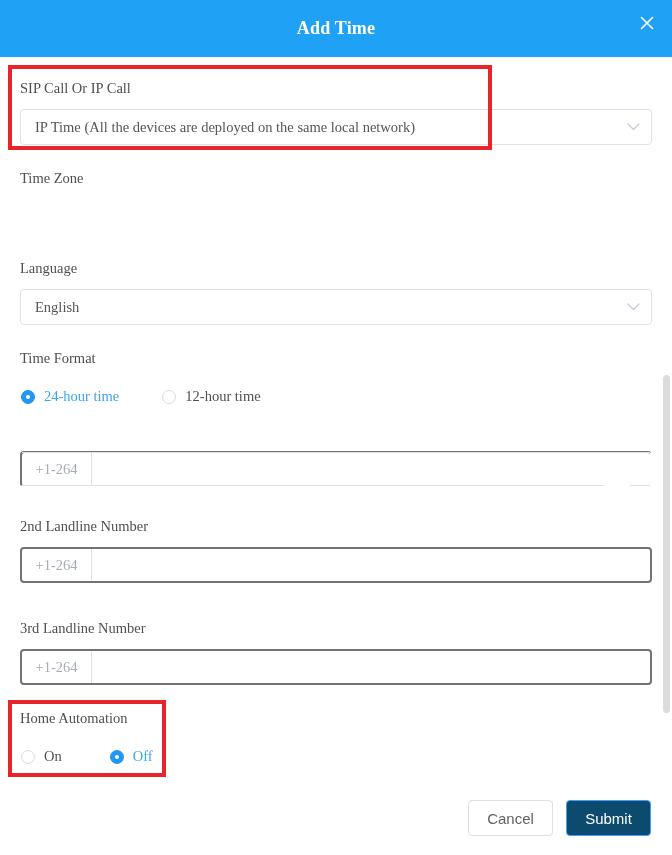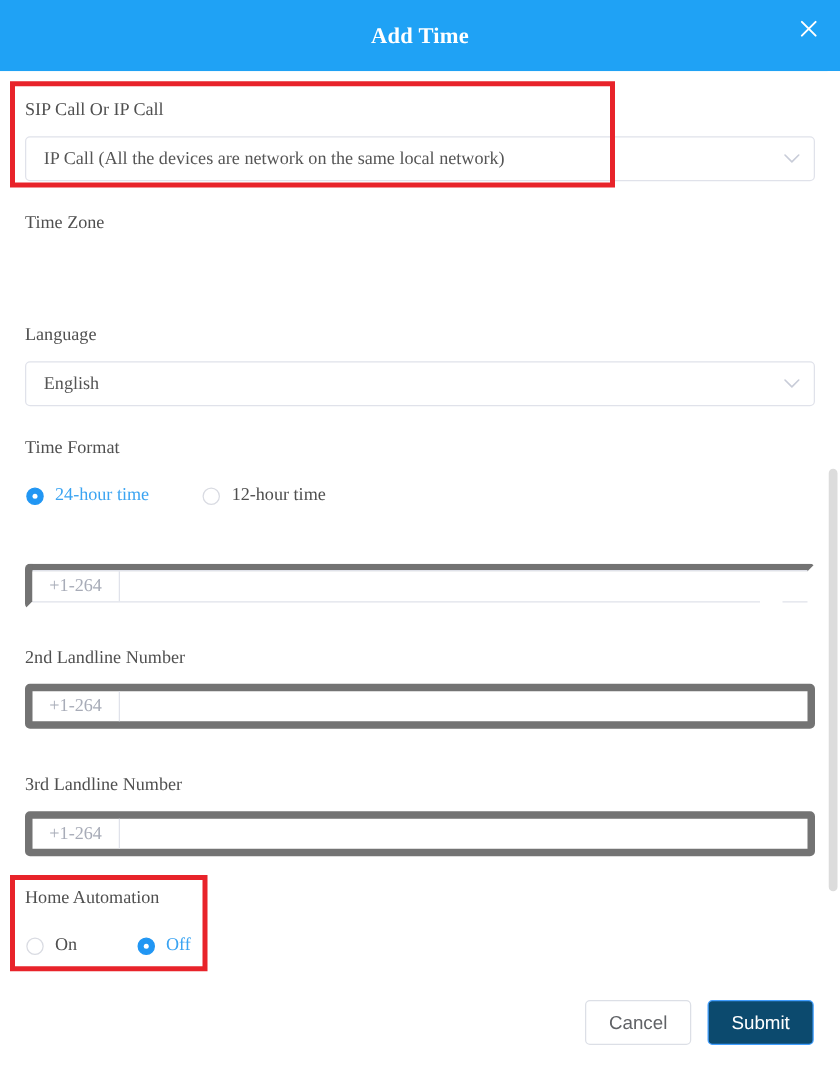--- a/index.html
+++ b/index.html
@@ -126,21 +126,21 @@
     color: #4f4f4f;
     font-family: "Liberation Serif", "DejaVu Serif", serif;
     white-space: nowrap;
   }
   .radio-label.active { color: #3ba4f2; }
 
   
   .phone-input {
     position: relative;
     height: 36px;
-    border: 6px solid #737373;
+    border: 2px solid #737373;
     border-radius: 4px;
     background: #fff;
     display: flex;
     align-items: stretch;
     gap: 32px;
   }
   .phone-prefix {
     width: 70px;
     border-right: 1px solid #e0e2ea;
     display: flex;
@@ -239,21 +239,21 @@
       <path d="M2.5 2.5 L13.5 13.5 M13.5 2.5 L2.5 13.5" stroke="#ffffff" stroke-width="1.6" stroke-linecap="round" fill="none"></path>
     </svg>
   </div>
 </div>
 
 <div class="modal-body">
 
   <div class="field-group" style="top:22px; width:632px;">
     <div class="field-label">SIP Call Or IP Call</div>
     <div class="select-box" style="margin-top:12px; width:632px;">
-      <div class="select-value">IP Call  (All the devices are network on the same local network)</div>
+      <div class="select-value">IP Time  (All the devices are deployed on the same local network)</div>
       <span class="chevron">
         <svg width="13" height="8" viewBox="0 0 13 8" aria-hidden="true">
           <path d="M1 1 L6.5 6.5 L12 1" stroke="#c8ccd8" stroke-width="1.3" fill="none" stroke-linecap="round" stroke-linejoin="round"></path>
         </svg>
       </span>
     </div>
   </div>
 
   <div class="field-group" style="top:112px; width:632px;">
     <div class="field-label">Time Zone</div>

